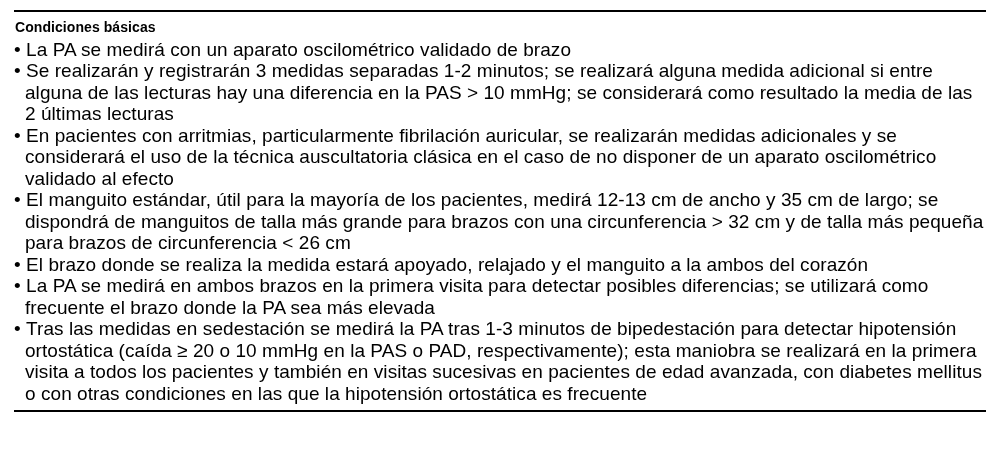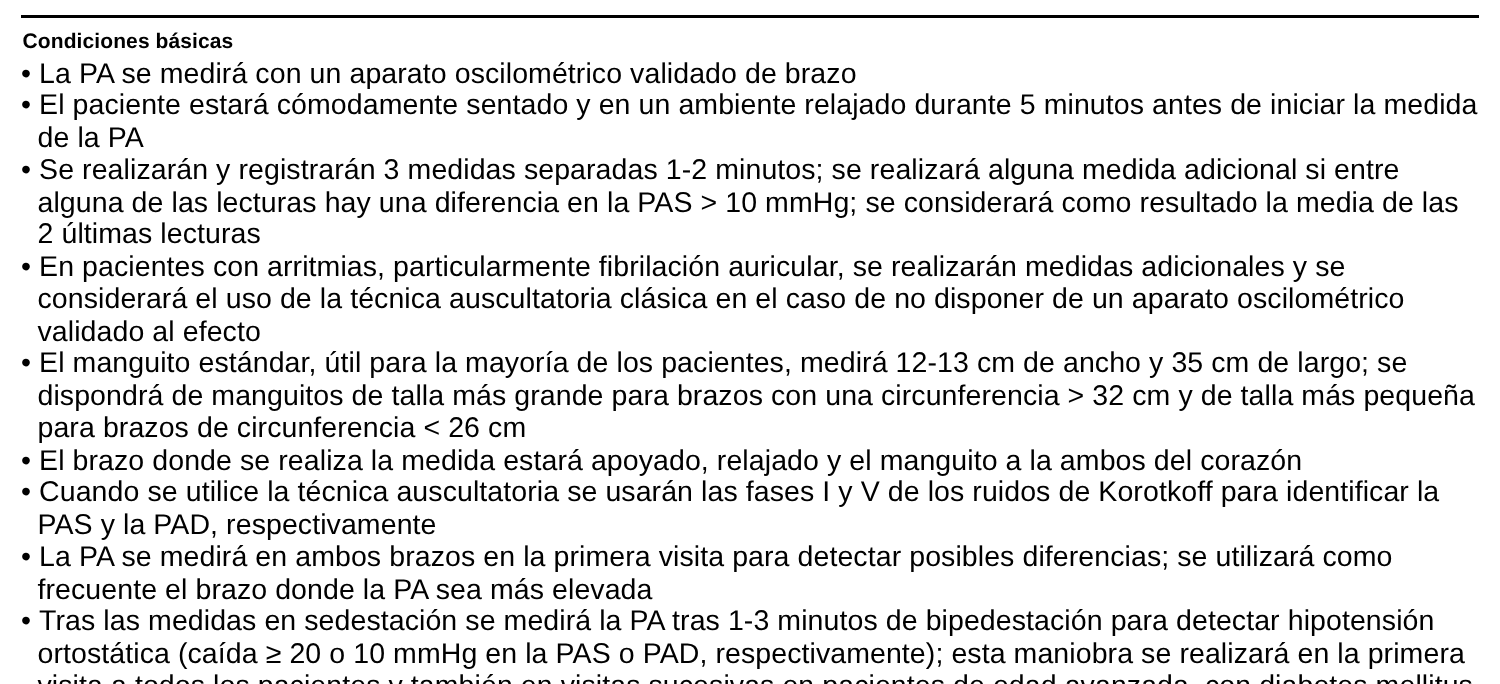--- a/index.html
+++ b/index.html
@@ -73,26 +73,24 @@
 <div class="table-wrap">
 
   <div class="rule rule-top"></div>
 
   <div class="cell">
 
     <div class="block-title">Condiciones básicas</div>
 
     <ul class="bullets">
       <li>La PA se medirá con un aparato oscilométrico validado de brazo</li>
-      <li>El paciente estará cómodamente sentado y en un ambiente relajado durante 5 minutos antes de iniciar la medida de la PA</li>
       <li>Se realizarán y registrarán 3 medidas separadas 1-2 minutos; se realizará alguna medida adicional si entre alguna de las lecturas hay una diferencia en la PAS &gt; 10 mmHg; se considerará como resultado la media de las 2 últimas lecturas</li>
       <li>En pacientes con arritmias, particularmente fibrilación auricular, se realizarán medidas adicionales y se considerará el uso de la técnica auscultatoria clásica en el caso de no disponer de un aparato oscilométrico validado al efecto</li>
       <li>El manguito estándar, útil para la mayoría de los pacientes, medirá 12-13    cm de ancho y 35    cm de largo; se dispondrá de manguitos de talla más grande para brazos con una circunferencia &gt; 32    cm y de talla más pequeña para brazos de circunferencia &lt; 26 cm</li>
       <li>El brazo donde se realiza la medida estará apoyado, relajado y el manguito a la ambos del corazón</li>
-      <li>Cuando se utilice la técnica auscultatoria se usarán las fases I y V de los ruidos de Korotkoff para identificar la PAS y la PAD, respectivamente</li>
       <li>La PA se medirá en ambos brazos en la primera visita para detectar posibles diferencias; se utilizará como frecuente el brazo donde la PA sea más elevada</li>
       <li>Tras las medidas en sedestación se medirá la PA tras 1-3 minutos de bipedestación para detectar hipotensión ortostática (caída ≥ 20 o 10    mmHg en la PAS o PAD, respectivamente); esta maniobra se realizará en la primera visita a todos los pacientes y también en visitas sucesivas en pacientes de edad avanzada, con diabetes mellitus o con otras condiciones en las que la hipotensión ortostática es frecuente</li>
     </ul>
 
   </div>
 
   <div class="rule rule-bottom"></div>
 
 </div>
 

